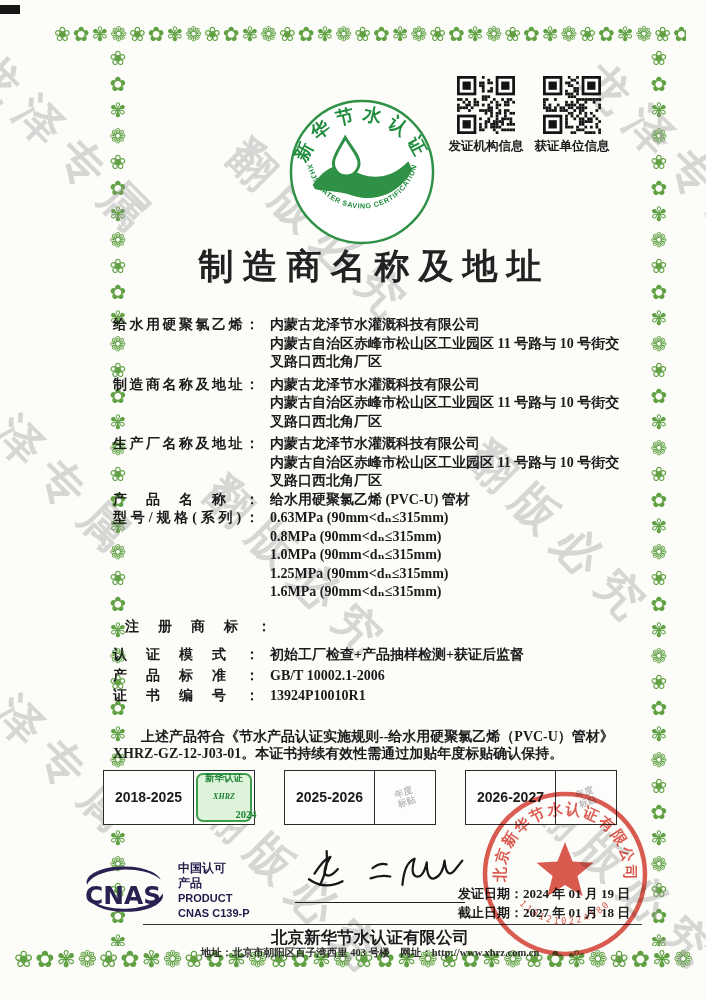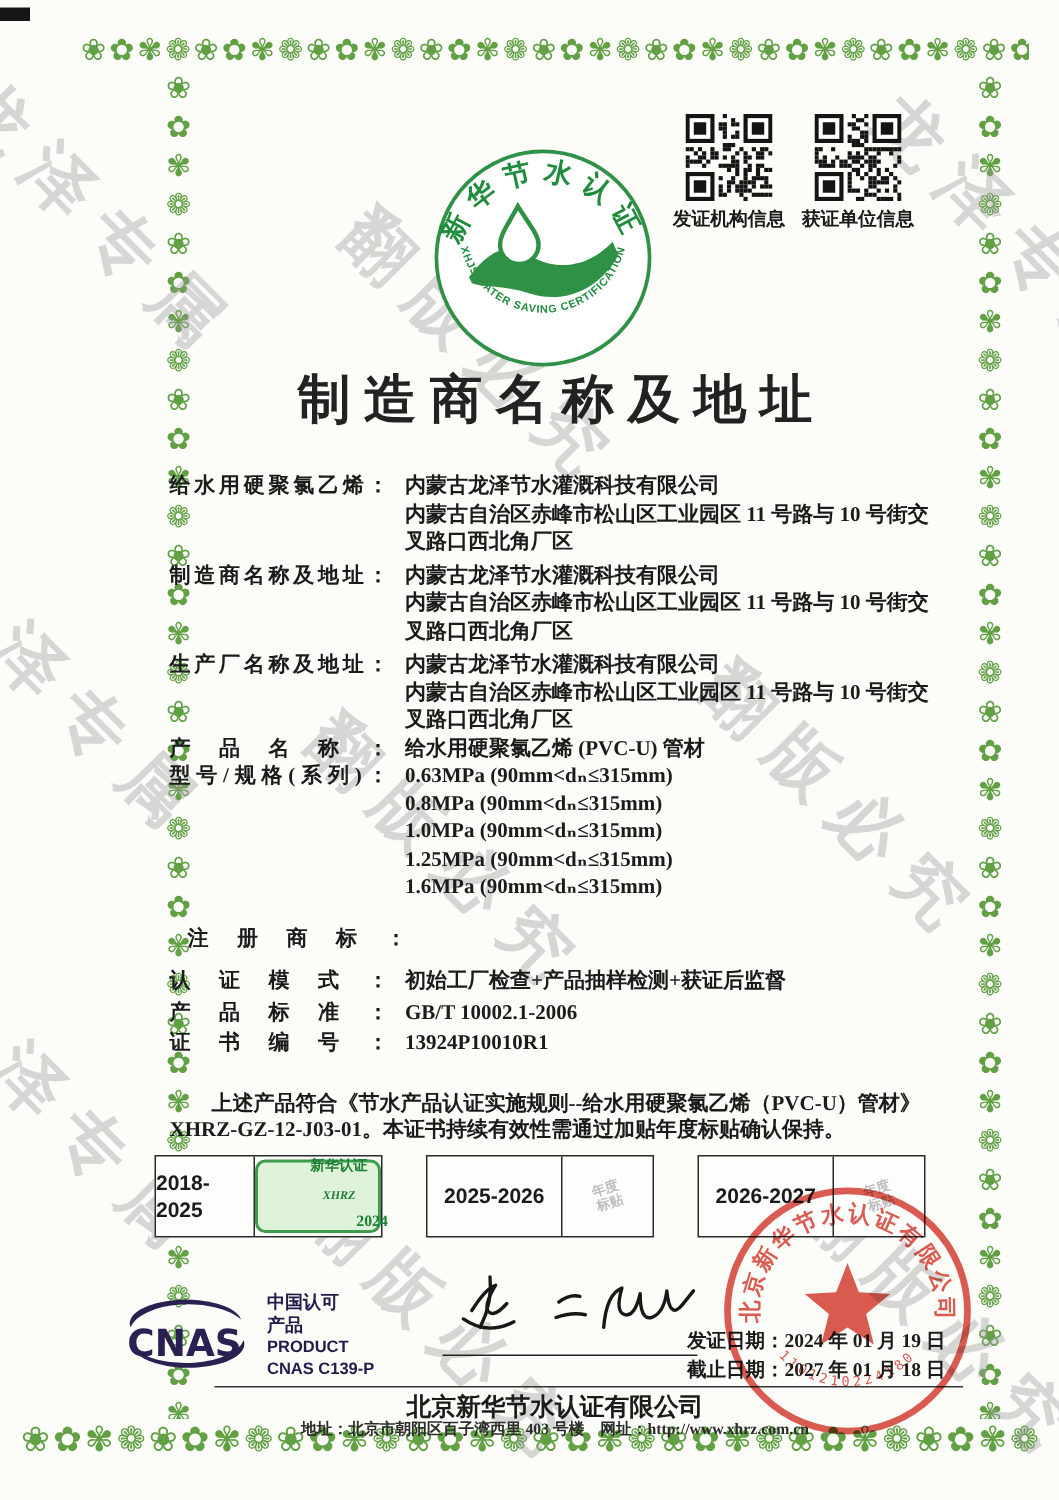--- a/index.html
+++ b/index.html
@@ -54,21 +54,21 @@
   
   .sticker-table{display:flex;justify-content:space-between;margin-top:7px;
                  margin-left:-10px;width:514px;}
   .period-box{display:flex;width:150px;height:53px;border:1.6px solid #2b2b2b;background:#fdfdfb;}
   .year-cell{flex:1;display:flex;align-items:center;justify-content:center;
              font-size:14px;font-weight:700;font-family:"Liberation Sans",sans-serif;
              border-right:1.6px solid #2b2b2b;}
   .sticker-cell{flex:0 0 60px;display:flex;align-items:center;justify-content:center;}
   .sticker{width:52px;height:45px;background:#dff3da;border:2px solid #3f9c4d;border-radius:7px;
            display:flex;flex-direction:column;align-items:center;justify-content:center;
-           color:#1c8034;padding-left:28px;}
+           color:#1c8034;}
   .sticker .s1{font-size:9.5px;font-weight:700;}
   .sticker .s2{font-size:8px;font-weight:700;font-style:italic;}
   .sticker .s3{font-size:10.5px;font-weight:700;margin-left:44px;}
   .placeholder{transform:rotate(-18deg);color:#bdbdbd;font-size:9px;line-height:10px;
                text-align:center;font-weight:700;}
 
   
   .cnas{position:absolute;left:80px;top:854px;display:flex;gap:12px;}
   .cnas-text{font-family:"Liberation Sans",sans-serif;color:#221a4a;font-size:11px;
              font-weight:700;line-height:15px;padding-top:7px;}

